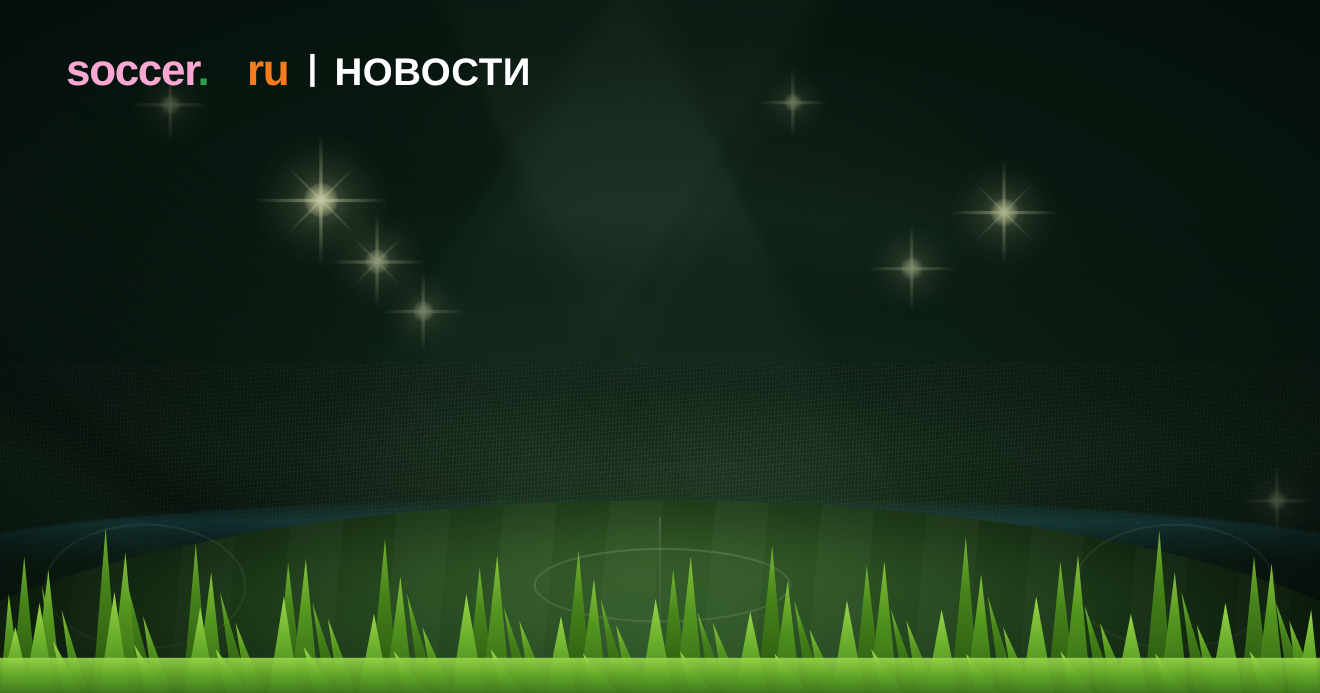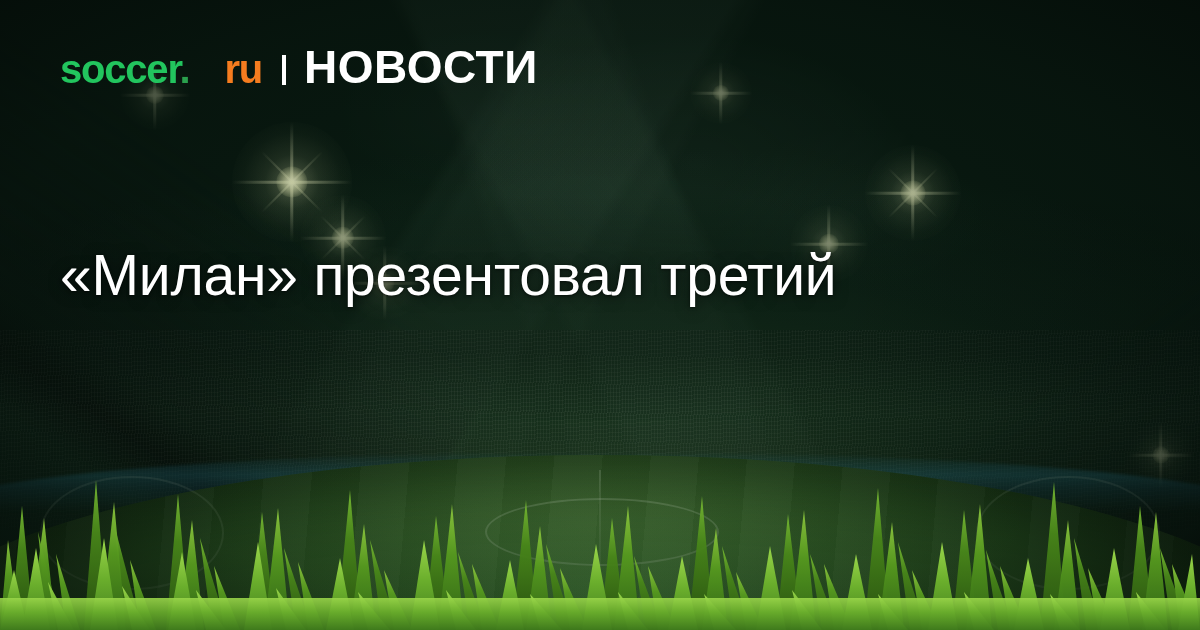--- a/index.html
+++ b/index.html
@@ -242,37 +242,37 @@
     align-items: baseline;
     white-space: nowrap;
   }
 
   .logo {
     font-size: 40px;
     font-weight: bold;
     letter-spacing: -1.2px;
     line-height: 1;
   }
-  .logo .lg-soccer { color: #22c55e; }
+  .logo .lg-soccer { color: #f9a8d4; }
   .logo .lg-dot    { color: #2aa04d; }
   .logo .lg-ru     { color: #f57c1f; margin-left: 35px; }
 
   .sep {
     display: inline-block;
     width: 4px;
     height: 30px;
     background: #ffffff;
     margin: 0 18px 0 20px;
     position: relative;
     top: 2px;
     flex: 0 0 auto;
   }
 
   .section {
-    font-size: 46px;
+    font-size: 35px;
     font-weight: bold;
     color: #ffffff;
     letter-spacing: .5px;
     line-height: 1;
   }
 
   .headline {
     position: absolute;
     left: 60px;
     top: 243px;
@@ -493,17 +493,16 @@
 
     <div class="brandbar">
       <span class="logo">
         <span class="lg-soccer">soccer</span><span class="lg-dot">.</span><span class="lg-ru">ru</span>
       </span>
       <span class="sep"></span>
       <span class="section">НОВОСТИ</span>
     </div>
 
     <div class="headline">
-      <span class="ln">«Милан» презентовал третий</span>
     </div>
 
   </div>
 </div>
 
 </body></html>

